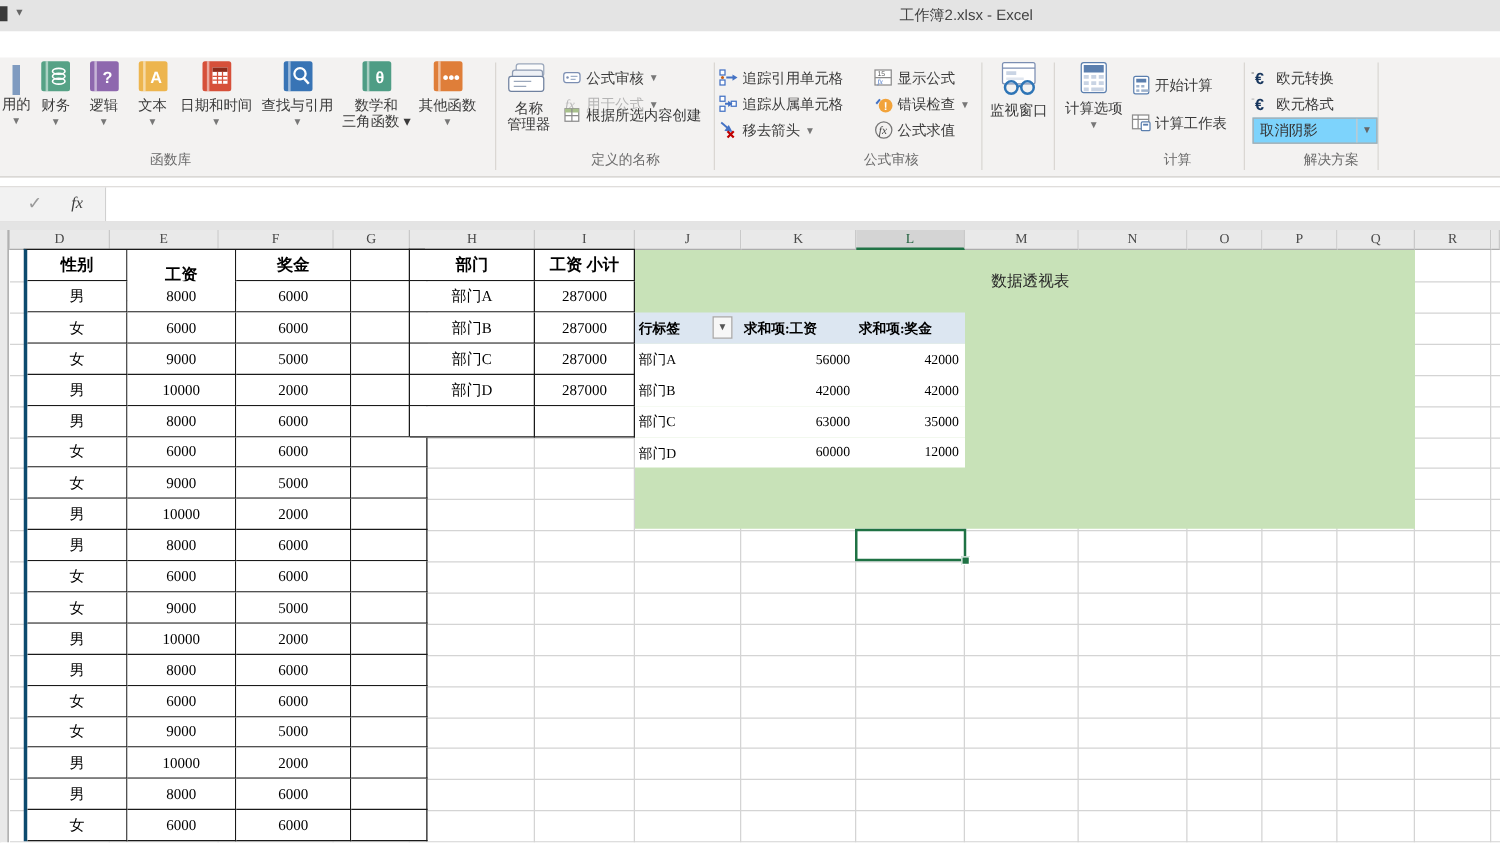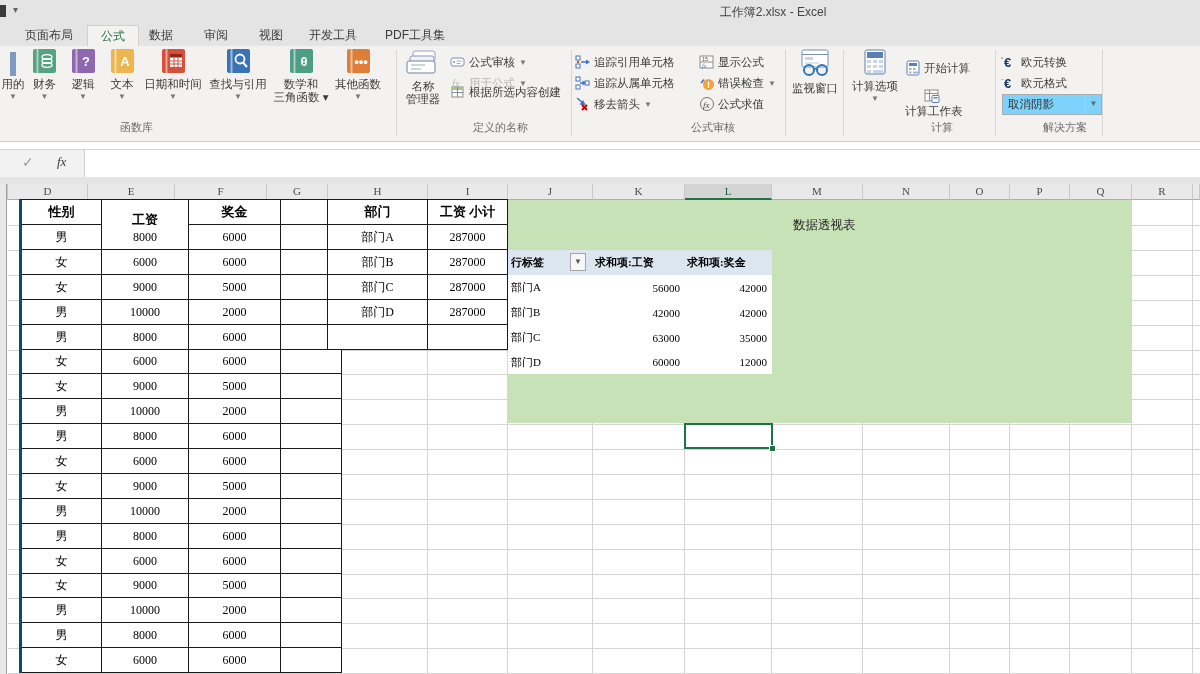--- a/index.html
+++ b/index.html
@@ -54,29 +54,20 @@
 </style>
 </head>
 <body>
 
 <div class="app">
   <div class="titlebar">
     <div class="app-icon"></div>
     <div class="qat-arrow">▾</div>
     <div class="win-title">工作簿2.xlsx - Excel</div>
   </div>
-  <div class="tabbar" id="tabbar">
-      <div class="rtab" style="left:18px;width:62px;">页面布局</div>
-      <div class="rtab active" style="left:87px;width:50px;">公式</div>
-      <div class="rtab" style="left:144px;width:34px;">数据</div>
-      <div class="rtab" style="left:199px;width:34px;">审阅</div>
-      <div class="rtab" style="left:254px;width:34px;">视图</div>
-      <div class="rtab" style="left:306px;width:54px;">开发工具</div>
-      <div class="rtab" style="left:380px;width:70px;">PDF工具集</div>
-    </div>
   <div class="ribbon" id="ribbon">
       <div class="sep" style="left:396px;"></div>
       <div class="sep" style="left:571px;"></div>
       <div class="sep" style="left:785px;"></div>
       <div class="sep" style="left:843px;"></div>
       <div class="sep" style="left:995px;"></div>
       <div class="sep" style="left:1102px;"></div>
       <div class="bigbtn" style="left:0;width:26px;">
         <div style="width:6px;height:24px;background:#7f9bc0;margin-top:4px;"></div>
         <div class="lbl">用的</div>
@@ -307,21 +298,21 @@
             <g fill="#9fb3cd">
               <rect x="4" y="8" width="2.5" height="2"></rect>
               <rect x="8" y="8" width="2.5" height="2"></rect>
               <rect x="4" y="11.5" width="2.5" height="2"></rect>
               <rect x="8" y="11.5" width="6" height="2"></rect>
             </g>
           </svg>
         </span>
         <span>开始计算</span>
       </div>
-      <div class="smallrow" style="left:905px;top:42px;flex-direction:column;">
+      <div class="smallrow" style="left:905px;top:42px;">
         <span class="ic">
           <svg width="16" height="16" viewBox="0 0 16 16">
             <rect x="1" y="2" width="13" height="11" fill="#fff" stroke="#8c8c8c"></rect>
             <line x1="1" y1="5.5" x2="14" y2="5.5" stroke="#8c8c8c"></line>
             <line x1="5.5" y1="2" x2="5.5" y2="13" stroke="#8c8c8c"></line>
             <rect x="8" y="7.5" width="7" height="7" rx="1" fill="#fff" stroke="#5B7FAE"></rect>
             <rect x="9.5" y="9" width="4" height="1.5" fill="#5B7FAE"></rect>
           </svg>
         </span>
         <span>计算工作表</span>

